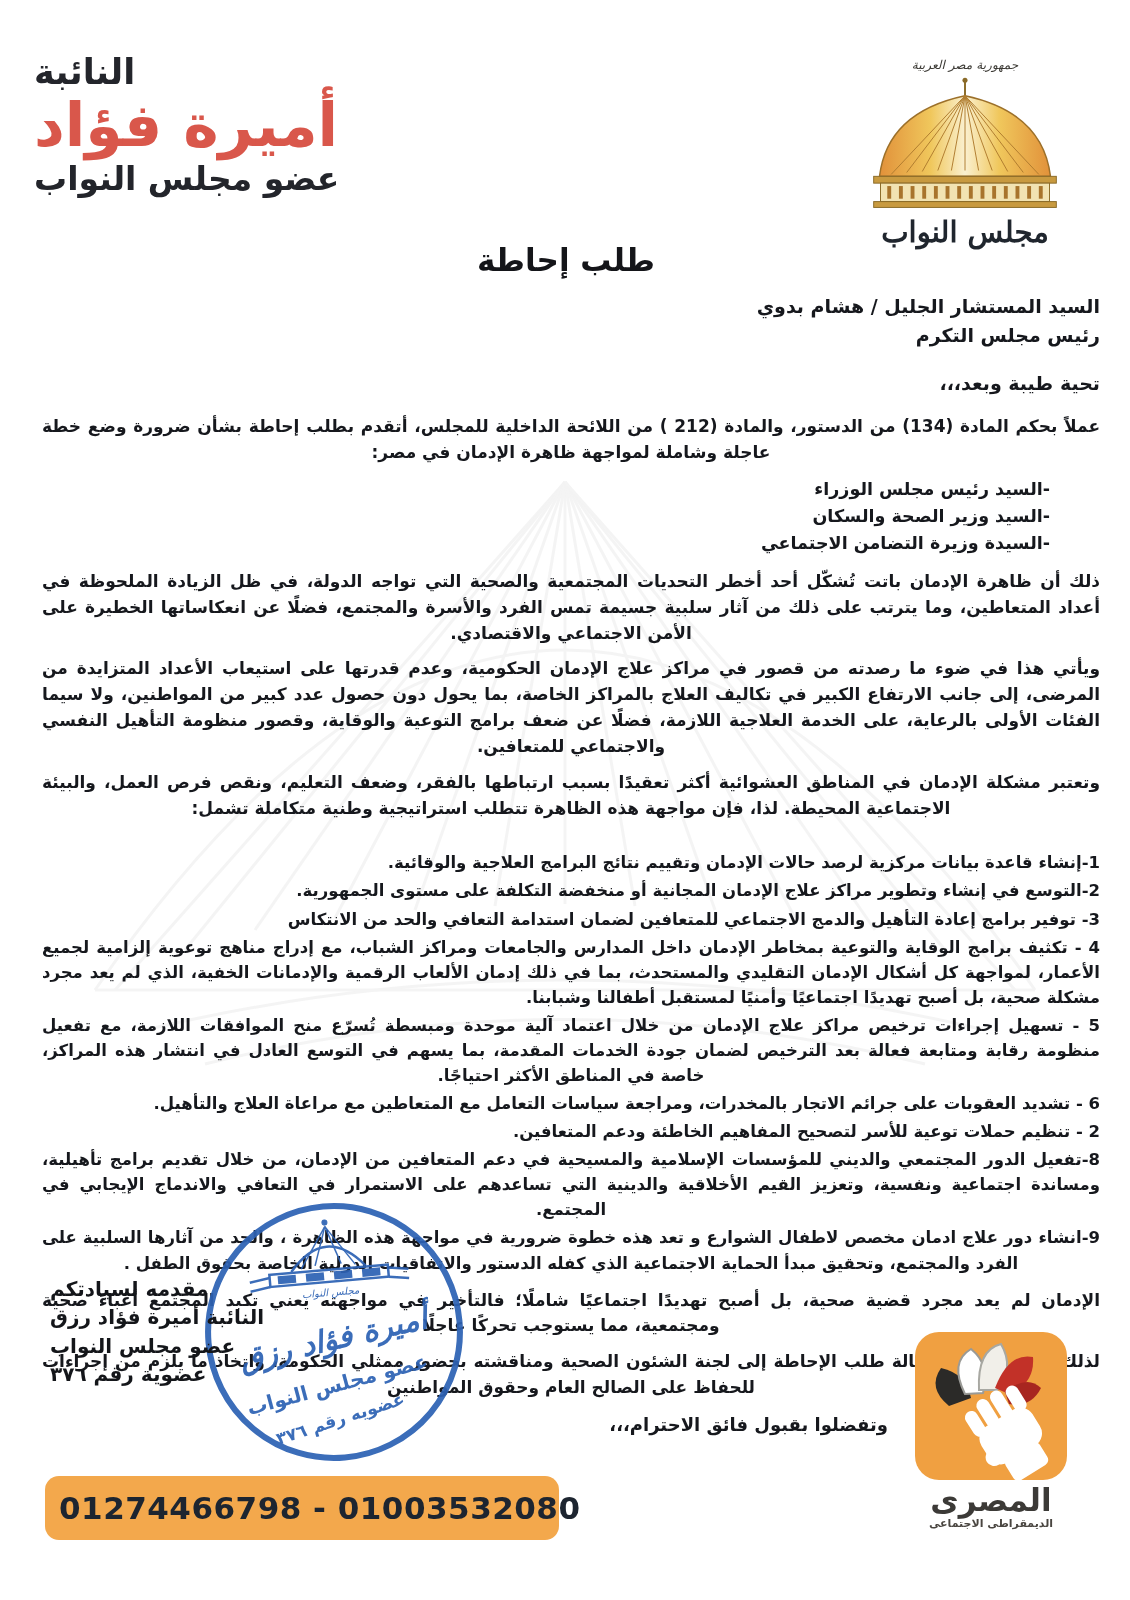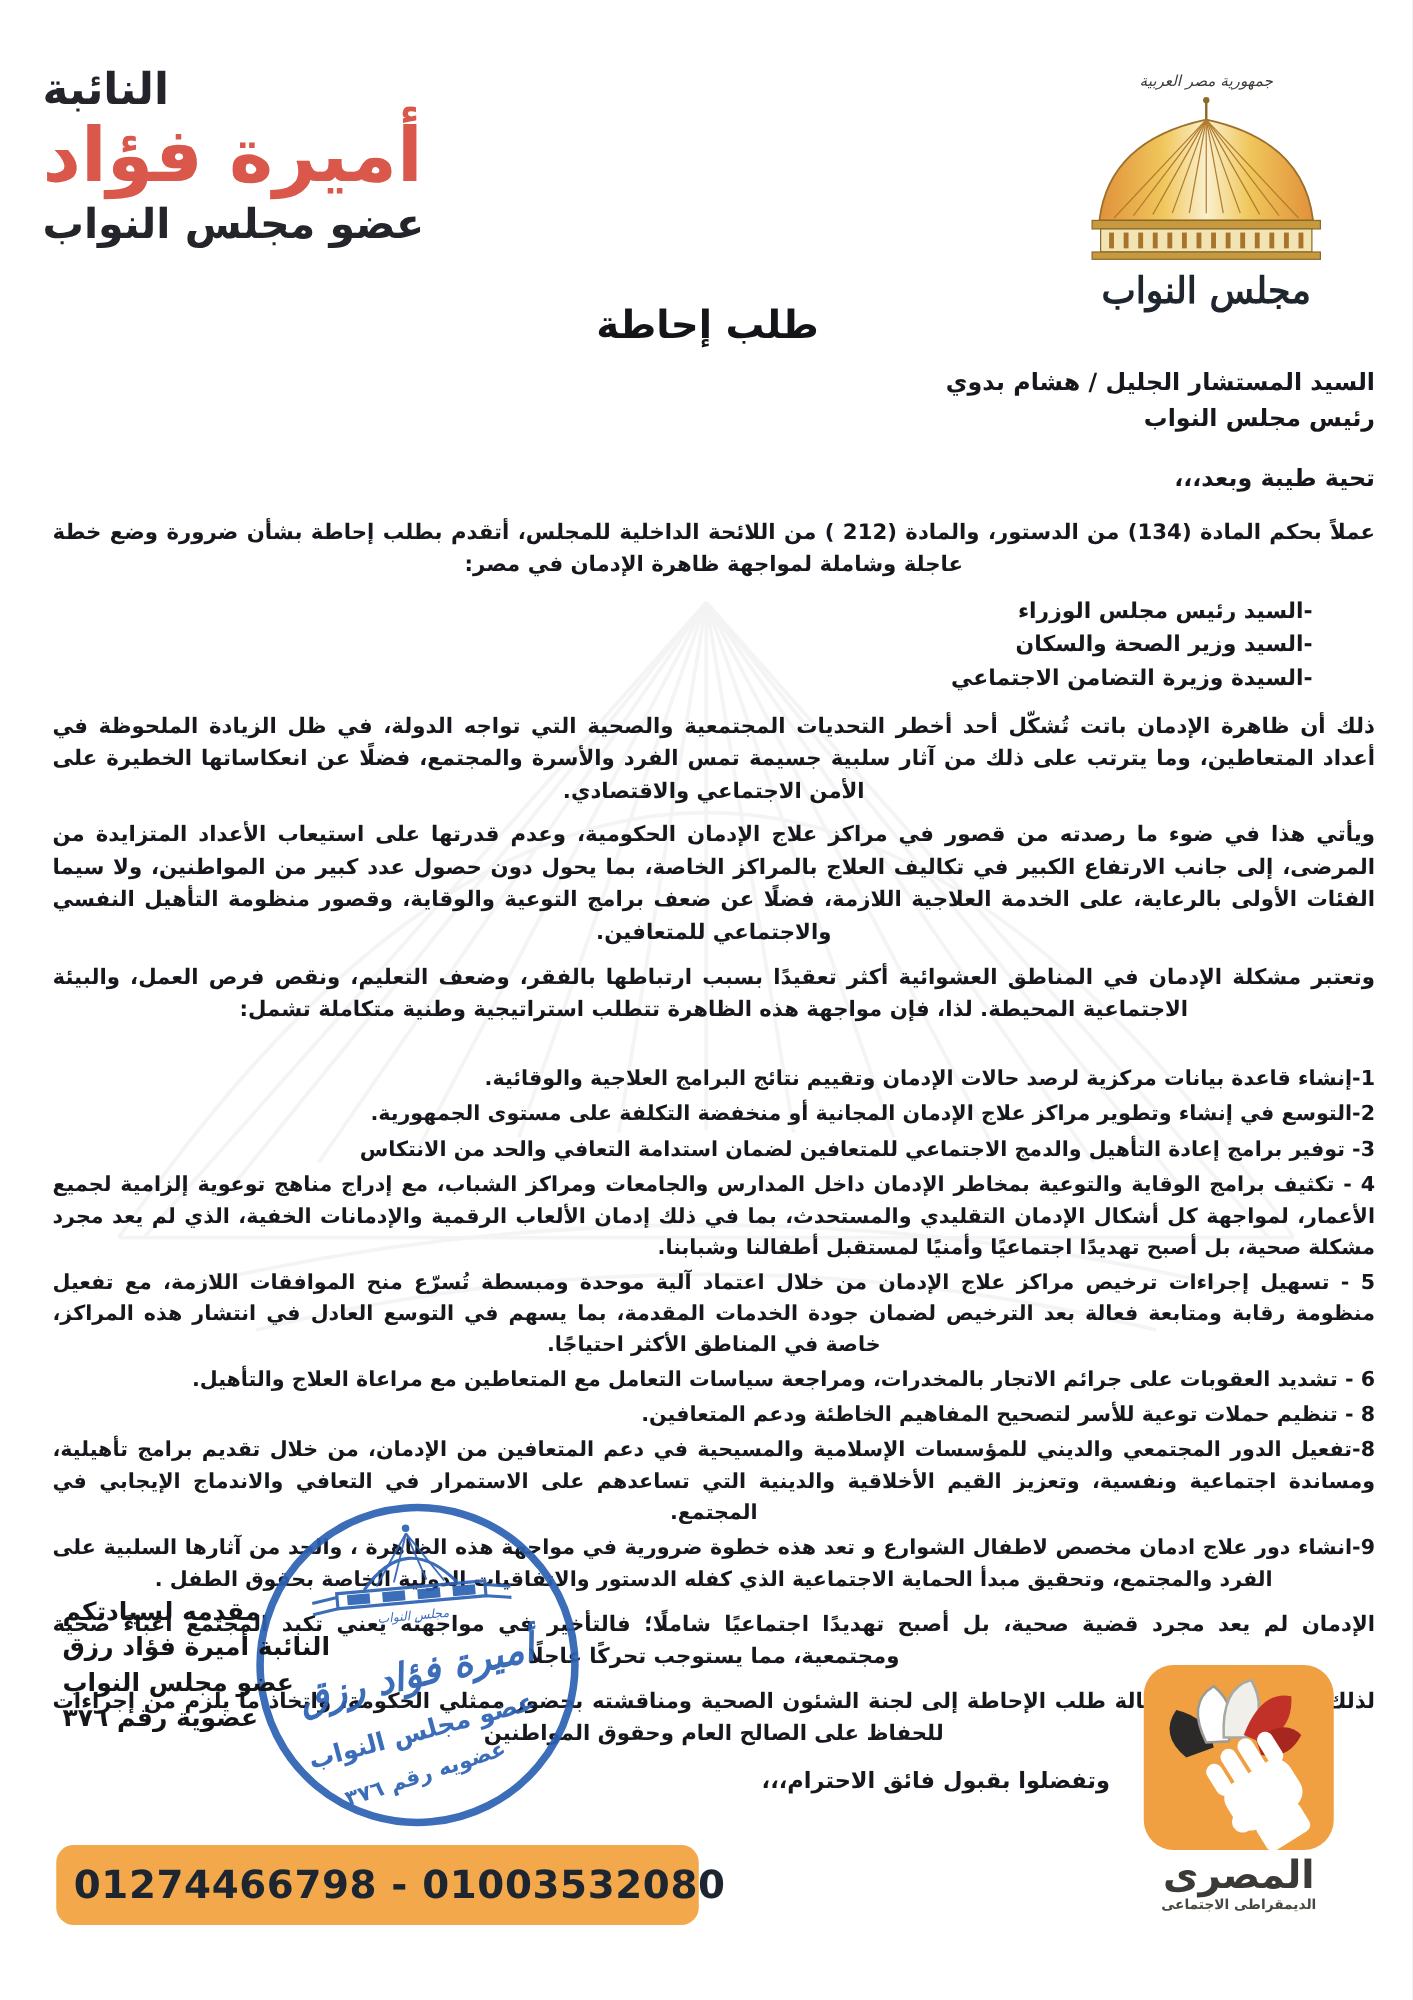--- a/index.html
+++ b/index.html
@@ -130,21 +130,21 @@
     </g>
     <rect x="16" y="154" width="188" height="6" fill="#c89a40" stroke="#8a6a28" stroke-width="1"></rect>
     <text x="110" y="196" font-size="30" font-weight="bold" text-anchor="middle" fill="#20262e" font-family="DejaVu Serif, serif">مجلس النواب</text>
   </svg>
 
   <div class="doc-title">طلب إحاطة</div>
 
   <div class="flow">
     <div class="addressee">
       <p>السيد المستشار الجليل / هشام بدوي</p>
-      <p>رئيس مجلس النواب</p>
+      <p>رئيس مجلس التكرم</p>
     </div>
     <p class="greeting">تحية طيبة وبعد،،،</p>
     <p class="just-center">عملاً بحكم المادة (134) من الدستور، والمادة (212 ) من اللائحة الداخلية للمجلس، أتقدم بطلب إحاطة بشأن ضرورة وضع خطة عاجلة وشاملة لمواجهة ظاهرة الإدمان في مصر:</p>
 
     <div class="recipients">
         <p>-السيد رئيس مجلس الوزراء</p>
         <p>-السيد وزير الصحة والسكان</p>
         <p>-السيدة وزيرة التضامن الاجتماعي</p>
       </div>
 
@@ -152,21 +152,21 @@
     <p class="just-center">ويأتي هذا في ضوء ما رصدته من قصور في مراكز علاج الإدمان الحكومية، وعدم قدرتها على استيعاب الأعداد المتزايدة من المرضى، إلى جانب الارتفاع الكبير في تكاليف العلاج بالمراكز الخاصة، بما يحول دون حصول عدد كبير من المواطنين، ولا سيما الفئات الأولى بالرعاية، على الخدمة العلاجية اللازمة، فضلًا عن ضعف برامج التوعية والوقاية، وقصور منظومة التأهيل النفسي والاجتماعي للمتعافين.</p>
     <p class="just-center">وتعتبر مشكلة الإدمان في المناطق العشوائية أكثر تعقيدًا بسبب ارتباطها بالفقر، وضعف التعليم، ونقص فرص العمل، والبيئة الاجتماعية المحيطة. لذا، فإن مواجهة هذه الظاهرة تتطلب استراتيجية وطنية متكاملة تشمل:</p>
 
     <div class="demands">
         <p class="d-right">1-إنشاء قاعدة بيانات مركزية لرصد حالات الإدمان وتقييم نتائج البرامج العلاجية والوقائية.</p>
         <p class="d-right">2-التوسع في إنشاء وتطوير مراكز علاج الإدمان المجانية أو منخفضة التكلفة على مستوى الجمهورية.</p>
         <p class="d-right">3- توفير برامج إعادة التأهيل والدمج الاجتماعي للمتعافين لضمان استدامة التعافي والحد من الانتكاس</p>
         <p class="just-right">4 - تكثيف برامج الوقاية والتوعية بمخاطر الإدمان داخل المدارس والجامعات ومراكز الشباب، مع إدراج مناهج توعوية إلزامية لجميع الأعمار، لمواجهة كل أشكال الإدمان التقليدي والمستحدث، بما في ذلك إدمان الألعاب الرقمية والإدمانات الخفية، الذي لم يعد مجرد مشكلة صحية، بل أصبح تهديدًا اجتماعيًا وأمنيًا لمستقبل أطفالنا وشبابنا.</p>
         <p class="just-center">5 - تسهيل إجراءات ترخيص مراكز علاج الإدمان من خلال اعتماد آلية موحدة ومبسطة تُسرّع منح الموافقات اللازمة، مع تفعيل منظومة رقابة ومتابعة فعالة بعد الترخيص لضمان جودة الخدمات المقدمة، بما يسهم في التوسع العادل في انتشار هذه المراكز، خاصة في المناطق الأكثر احتياجًا.</p>
         <p class="d-right">6 - تشديد العقوبات على جرائم الاتجار بالمخدرات، ومراجعة سياسات التعامل مع المتعاطين مع مراعاة العلاج والتأهيل.</p>
-        <p class="d-right">8 - تنظيم حملات توعية للأسر لتصحيح المفاهيم الخاطئة ودعم المتعافين.</p>
+        <p class="d-right">2 - تنظيم حملات توعية للأسر لتصحيح المفاهيم الخاطئة ودعم المتعافين.</p>
         <p class="just-center">8-تفعيل الدور المجتمعي والديني للمؤسسات الإسلامية والمسيحية في دعم المتعافين من الإدمان، من خلال تقديم برامج تأهيلية، ومساندة اجتماعية ونفسية، وتعزيز القيم الأخلاقية والدينية التي تساعدهم على الاستمرار في التعافي والاندماج الإيجابي في المجتمع.</p>
         <p class="just-center">9-انشاء دور علاج ادمان مخصص لاطفال الشوارع و تعد هذه خطوة ضرورية في مواجهة هذه الظاهرة ، والحد من آثارها السلبية على الفرد والمجتمع، وتحقيق مبدأ الحماية الاجتماعية الذي كفله الدستور والاتفاقيات الدولية الخاصة بحقوق الطفل .</p>
       </div>
 
     <p class="just-center">الإدمان لم يعد مجرد قضية صحية، بل أصبح تهديدًا اجتماعيًا شاملًا؛ فالتأخير في مواجهته يعني تكبد المجتمع أعباءً صحية ومجتمعية، مما يستوجب تحركًا عاجلًا</p>
     <p class="just-center">لذلك وأرجو التكرم بإحالة طلب الإحاطة إلى لجنة الشئون الصحية ومناقشته بحضور ممثلي الحكومة، واتخاذ ما يلزم من إجراءات للحفاظ على الصالح العام وحقوق المواطنين</p>
     <p class="respect">وتفضلوا بقبول فائق الاحترام،،،</p>
   </div>
 
   <svg class="stamp" viewBox="0 0 270 270" aria-hidden="true">

